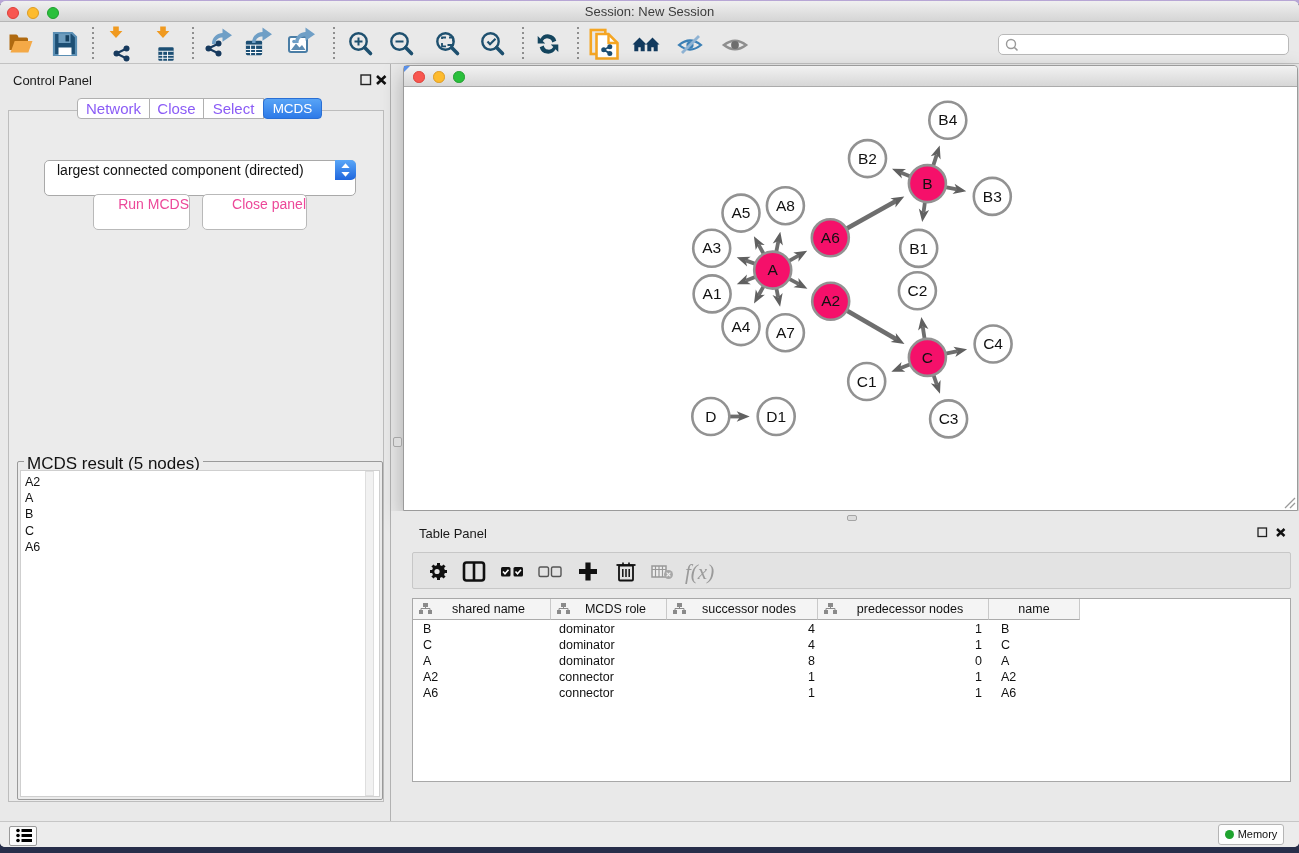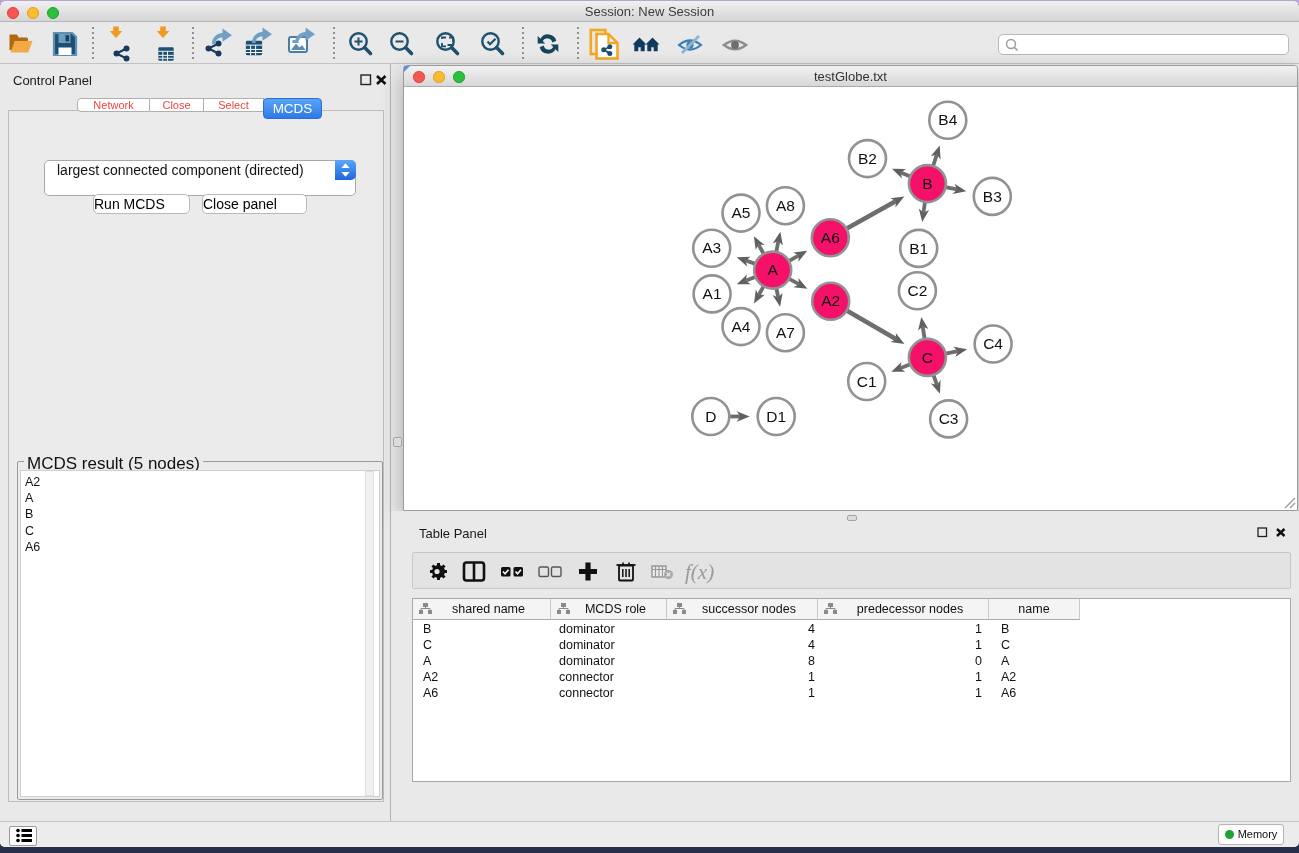--- a/index.html
+++ b/index.html
@@ -8,29 +8,29 @@
 #titlebar{position:absolute;left:0;top:0;width:100%;height:21px;background:linear-gradient(#f0f0f0,#d5d5d5);border-bottom:1px solid #b6b6b6}
 .tl{position:absolute;top:6px;width:12px;height:12px;border-radius:50%}
 #title{position:absolute;top:3px;width:100%;text-align:center;font-size:13px;color:#3c3c3c}
 #toolbar{position:absolute;left:0;top:22px;width:100%;height:41px;background:#e9e9e9;border-bottom:1px solid #c2c2c2}
 .sep{position:absolute;top:4px;height:34px;width:2px;background-image:repeating-linear-gradient(#8f8f8f 0 2px,transparent 2px 5px)}
 #search{position:absolute;left:998px;top:11px;width:291px;height:21px;background:#fff;border:1px solid #b9b9b9;border-radius:5px}
 #cpanel{position:absolute;left:0;top:63px;width:391px;height:757px;background:#e9e9e9;border-right:1px solid #b2b2b2}
 #cp-title{position:absolute;left:13px;top:9px;font-size:13px;color:#1a1a1a}
 .wicon{position:absolute;top:10px}
 #tabs{position:absolute;left:77px;top:34px;height:21px;display:flex}
-.tab{height:14px;font-size:11px;color:#ef4444;background:#fff;border:1px solid #b0b0b0;display:flex;align-items:center;justify-content:center}
+.tab{height:21px;font-size:15px;color:#8b5cf6;background:#fff;border:1px solid #b0b0b0;display:flex;align-items:center;justify-content:center}
 .tab.first{border-radius:4px 0 0 4px}
 .tab.mid{border-left:none}
 #tab-mcds{height:21px;width:59px;font-size:13.5px;color:#fff;background:linear-gradient(#58a4f6,#2d7ae8);border:1px solid #2a6fd4;border-radius:4px;display:flex;align-items:center;justify-content:center;margin-left:-1px}
 #mcdspanel{position:absolute;left:8px;top:46px;width:376px;height:692px;border:1px solid #bdbdbd;background:#ebebeb}
 #optlabel{position:absolute;left:0;top:28px;width:100%;text-align:center;font-size:14px;color:#1a1a1a}
 #dropdown{position:absolute;left:35px;top:49px;width:312px;height:36px;background:#fff;border:1px solid #a9a9a9;border-radius:5px;font-size:14px;color:#111;line-height:19px;padding-left:12px}
 #ddcap{position:absolute;right:-1px;top:-1px;width:21px;height:20px;border-radius:0 5px 5px 0;background:linear-gradient(#5aa7f8,#1f66dd)}
-.btn{position:absolute;top:83px;height:20px;background:#fff;border:1px solid #b9b9b9;border-radius:5px;font-size:14px;color:#000000;text-align:left;line-height:18px}
+.btn{position:absolute;top:83px;height:36px;background:#fff;border:1px solid #b9b9b9;border-radius:5px;font-size:14px;color:#ec4899;text-align:right;line-height:18px}
 #groupbox{position:absolute;left:8px;top:350px;width:366px;height:339px;border:1px solid #9a9a9a;border-radius:2px}
 #grouplabel{position:absolute;left:6px;top:-8px;background:#ebebeb;padding:0 3px;font-size:17px;color:#111}
 #mcdslist{position:absolute;left:2px;top:8px;width:360px;height:327px;background:#fff;border:1px solid #cfcfcf;font-size:12.5px;color:#111;line-height:16.2px;padding:3px 0 0 4px}
 #listscroll{position:absolute;right:8px;top:9px;width:9px;height:325px;background:#f1f1f1;border:1px solid #dedede}
 #statusbar{position:absolute;left:0;top:820px;width:100%;height:26px;background:#ececec;border-top:1px solid #c6c6c6}
 #netwin{position:absolute;left:403px;top:64px;width:895px;height:446px;background:#fff;border:1px solid #9b9b9b;border-radius:4px 4px 0 0;box-shadow:0 8px 22px rgba(0,0,0,0.28)}
 #nettitle{position:absolute;left:0;top:0;width:100%;height:21px;background:linear-gradient(#f2f2f2,#d7d7d7);border-bottom:1px solid #ababab;border-radius:4px 4px 0 0}
 #nettitle .txt{position:absolute;top:3px;width:100%;text-align:center;font-size:13px;color:#333}
 .tl2{position:absolute;top:5px;width:11.5px;height:11.5px;border-radius:50%}
 #tablepanel{position:absolute;left:391px;top:510px;width:908px;height:310px;background:#e9e9e9}
@@ -213,21 +213,20 @@
   </div>
 
   <div id="netwin">
     <svg width="10" height="10" style="position:absolute;left:0;top:0;z-index:5">
         <path d="M0 0 H6 L0 6 Z" fill="#4a86e8" opacity="0.9"></path>
       </svg>
       <div id="nettitle">
       <div class="tl2" style="left:9px;background:#f85750;border:0.5px solid #dd3f38"></div>
       <div class="tl2" style="left:29px;background:#fdbb2e;border:0.5px solid #dd9b22"></div>
       <div class="tl2" style="left:49px;background:#2ac03c;border:0.5px solid #1f9e2e"></div>
-      <div class="txt">testGlobe.txt</div>
     </div>
     <svg width="893" height="424" style="position:absolute;left:0;top:21px">
         <g transform="translate(1,-1.6)">
           <line x1="367.7" y1="184.7" x2="353.5" y2="159.2" stroke="#6e6e6e" stroke-width="3.8"></line>
 <polygon points="348.9,150.9 359.7,159.7 353.5,159.2 350.7,164.7" fill="#606060"></polygon>
 <line x1="367.7" y1="184.7" x2="373.4" y2="155.6" stroke="#6e6e6e" stroke-width="3.8"></line>
 <polygon points="375.3,146.3 377.9,160.1 373.4,155.6 367.7,158.0" fill="#606060"></polygon>
 <line x1="367.7" y1="184.7" x2="340.6" y2="175.0" stroke="#6e6e6e" stroke-width="3.8"></line>
 <polygon points="331.7,171.8 345.6,171.3 340.6,175.0 342.1,181.1" fill="#606060"></polygon>
 <line x1="367.7" y1="184.7" x2="340.6" y2="195.3" stroke="#6e6e6e" stroke-width="3.8"></line>

